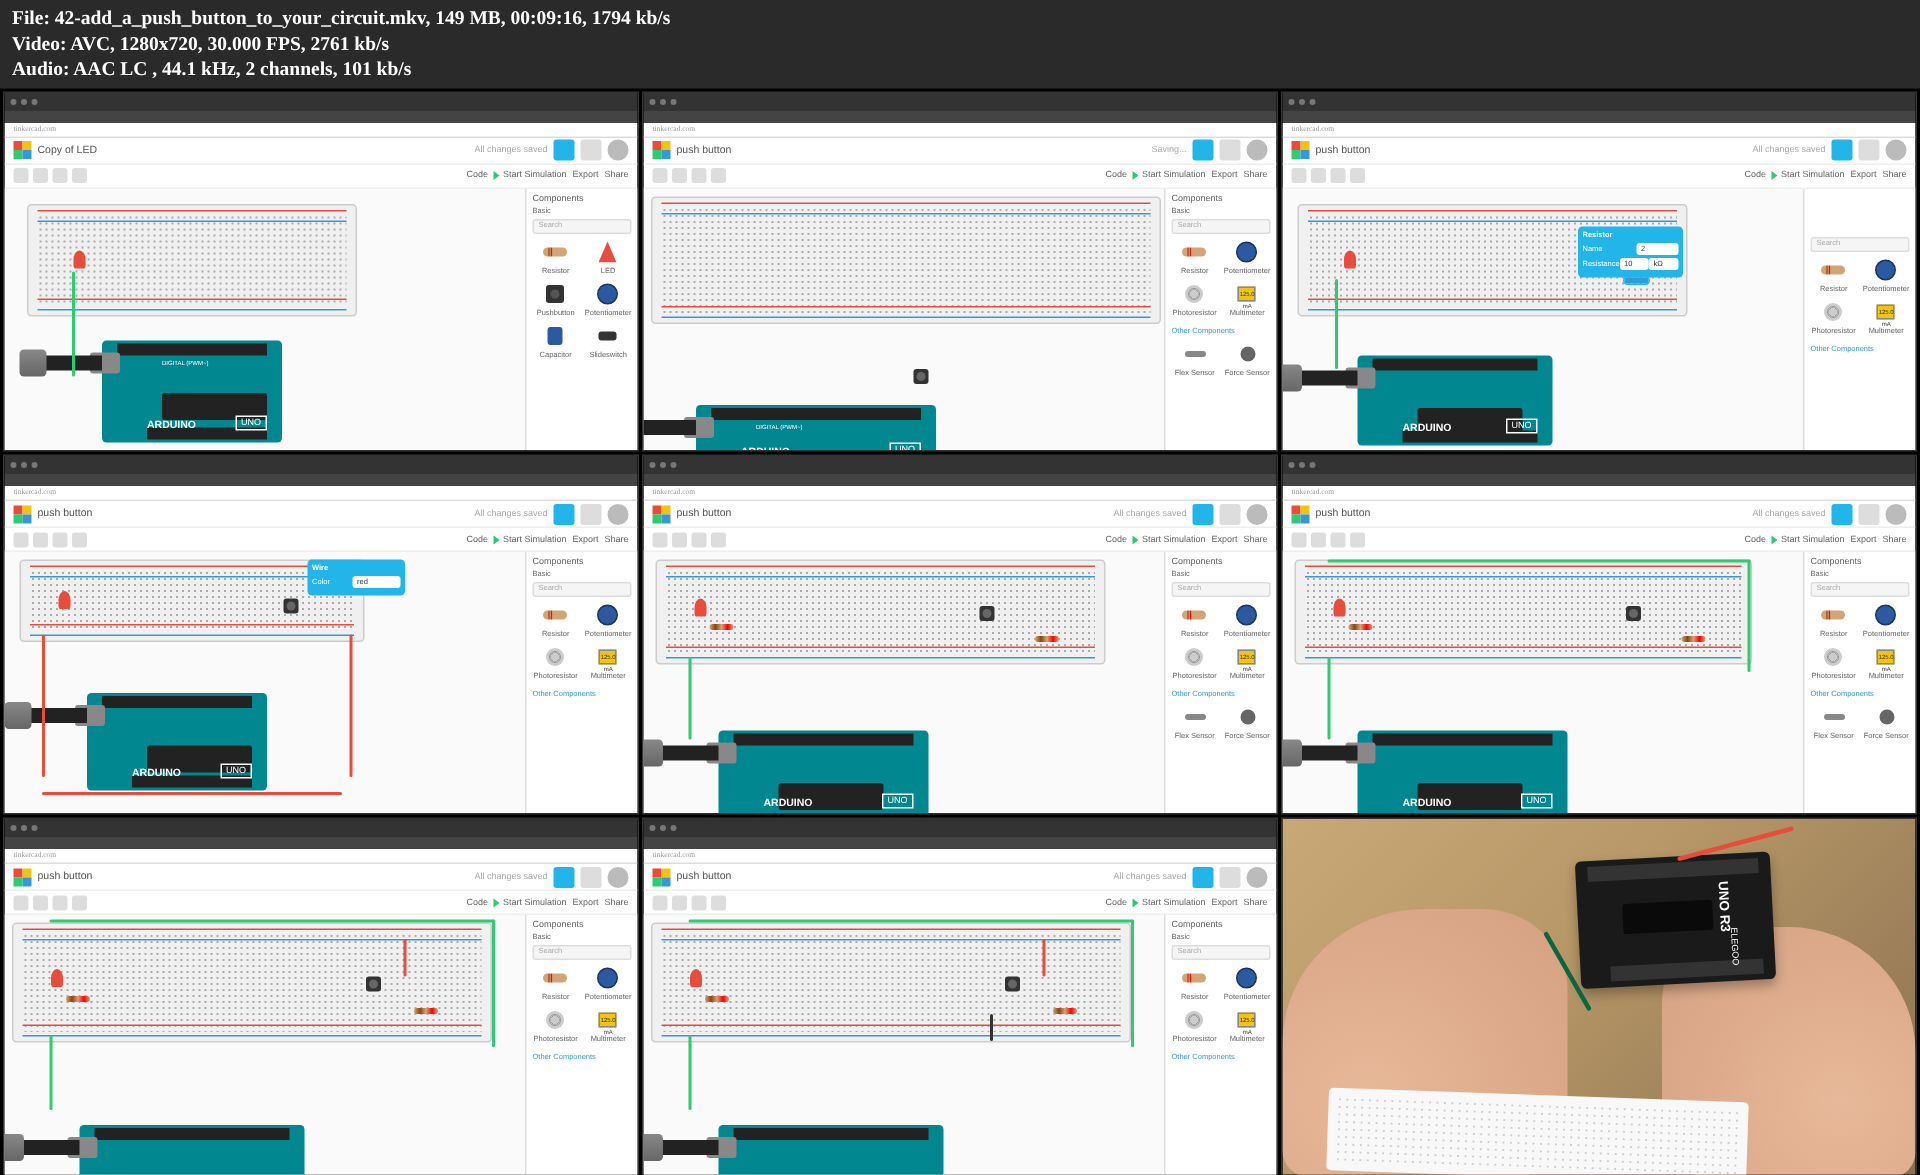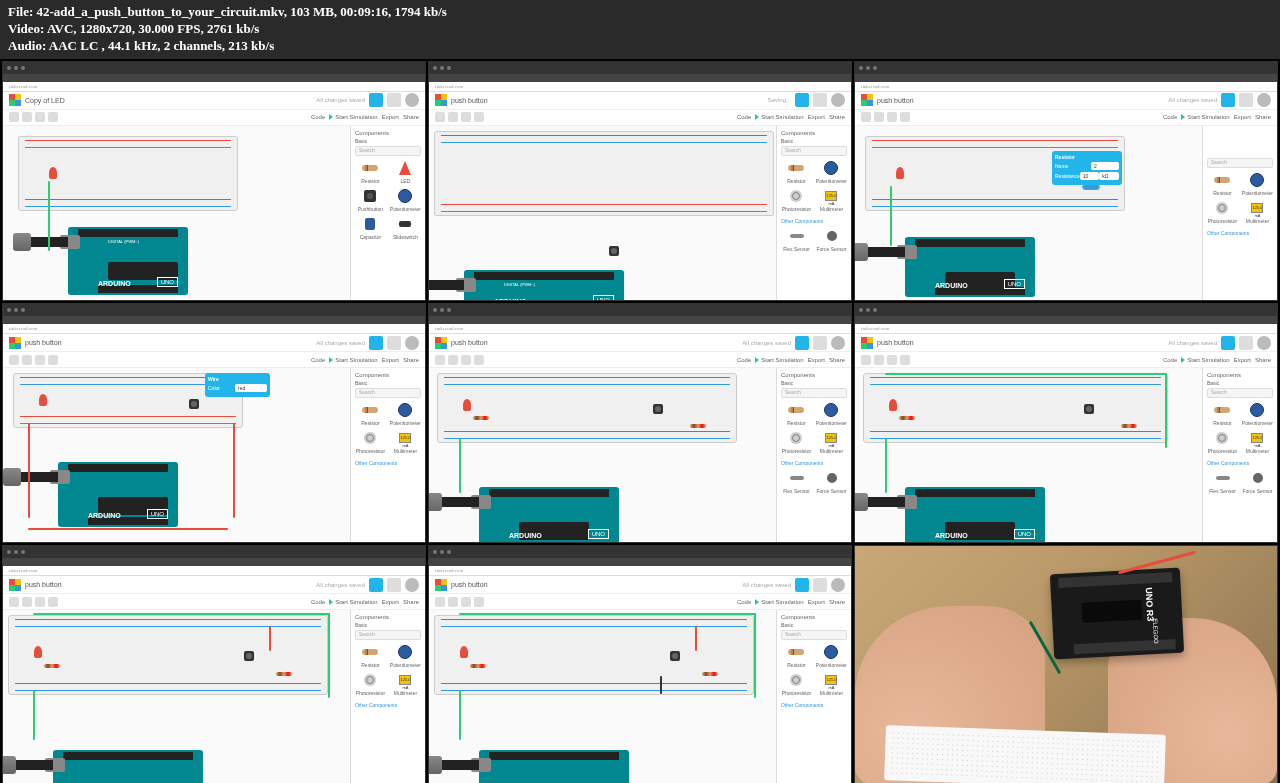--- a/index.html
+++ b/index.html
@@ -80,23 +80,23 @@
 .real-breadboard { position: absolute; bottom: 0; left: 30px; width: 280px; height: 55px; background: #f8f8f8; border-radius: 3px; transform: rotate(2deg); }
 .real-bb-holes { position: absolute; inset: 5px; background-image: radial-gradient(circle, #ccc 0.8px, transparent 0.8px); background-size: 5px 5px; }
 .other-comp { font-size: 5px; color: #3498db; margin-top: 6px; }
 .flex-icon { width: 14px; height: 4px; background: #888; border-radius: 2px; }
 .force-icon { width: 10px; height: 10px; border-radius: 50%; background: #666; }
 </style>
 </head>
 <body>
 
 <div class="header">
-  <div class="header-line">File: 42-add_a_push_button_to_your_circuit.mkv, 103 MB, 00:09:16, 1794 kb/s</div>
+  <div class="header-line">File: 42-add_a_push_button_to_your_circuit.mkv, 149 MB, 00:09:16, 1794 kb/s</div>
   <div class="header-line">Video: AVC, 1280x720, 30.000 FPS, 2761 kb/s</div>
-  <div class="header-line">Audio: AAC LC , 44.1 kHz, 2 channels, 213 kb/s</div>
+  <div class="header-line">Audio: AAC LC , 44.1 kHz, 2 channels, 101 kb/s</div>
 </div>
 
 <div class="grid">
 
   <div class="thumb">
     <div class="browser-chrome">
         <div class="chrome-dot"></div>
         <div class="chrome-dot"></div>
         <div class="chrome-dot"></div>
       </div>

